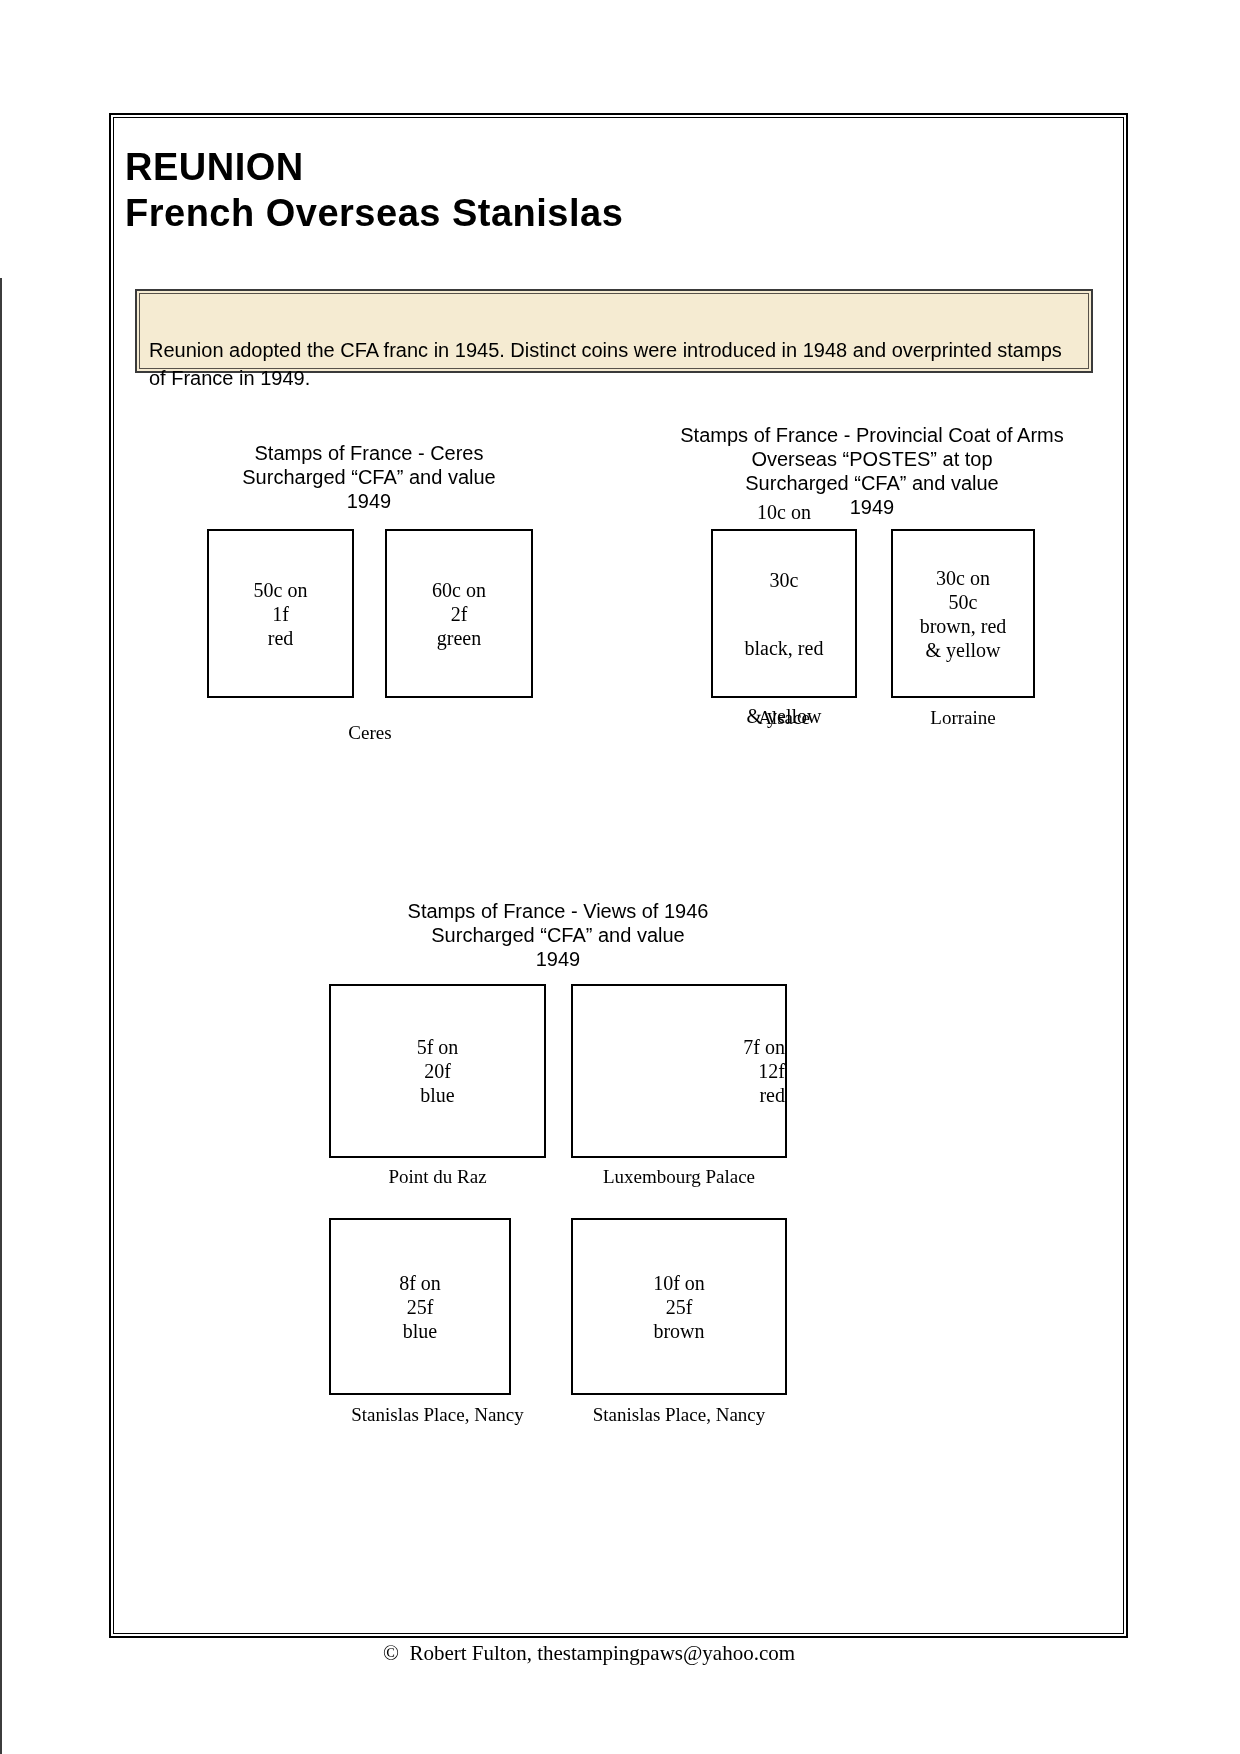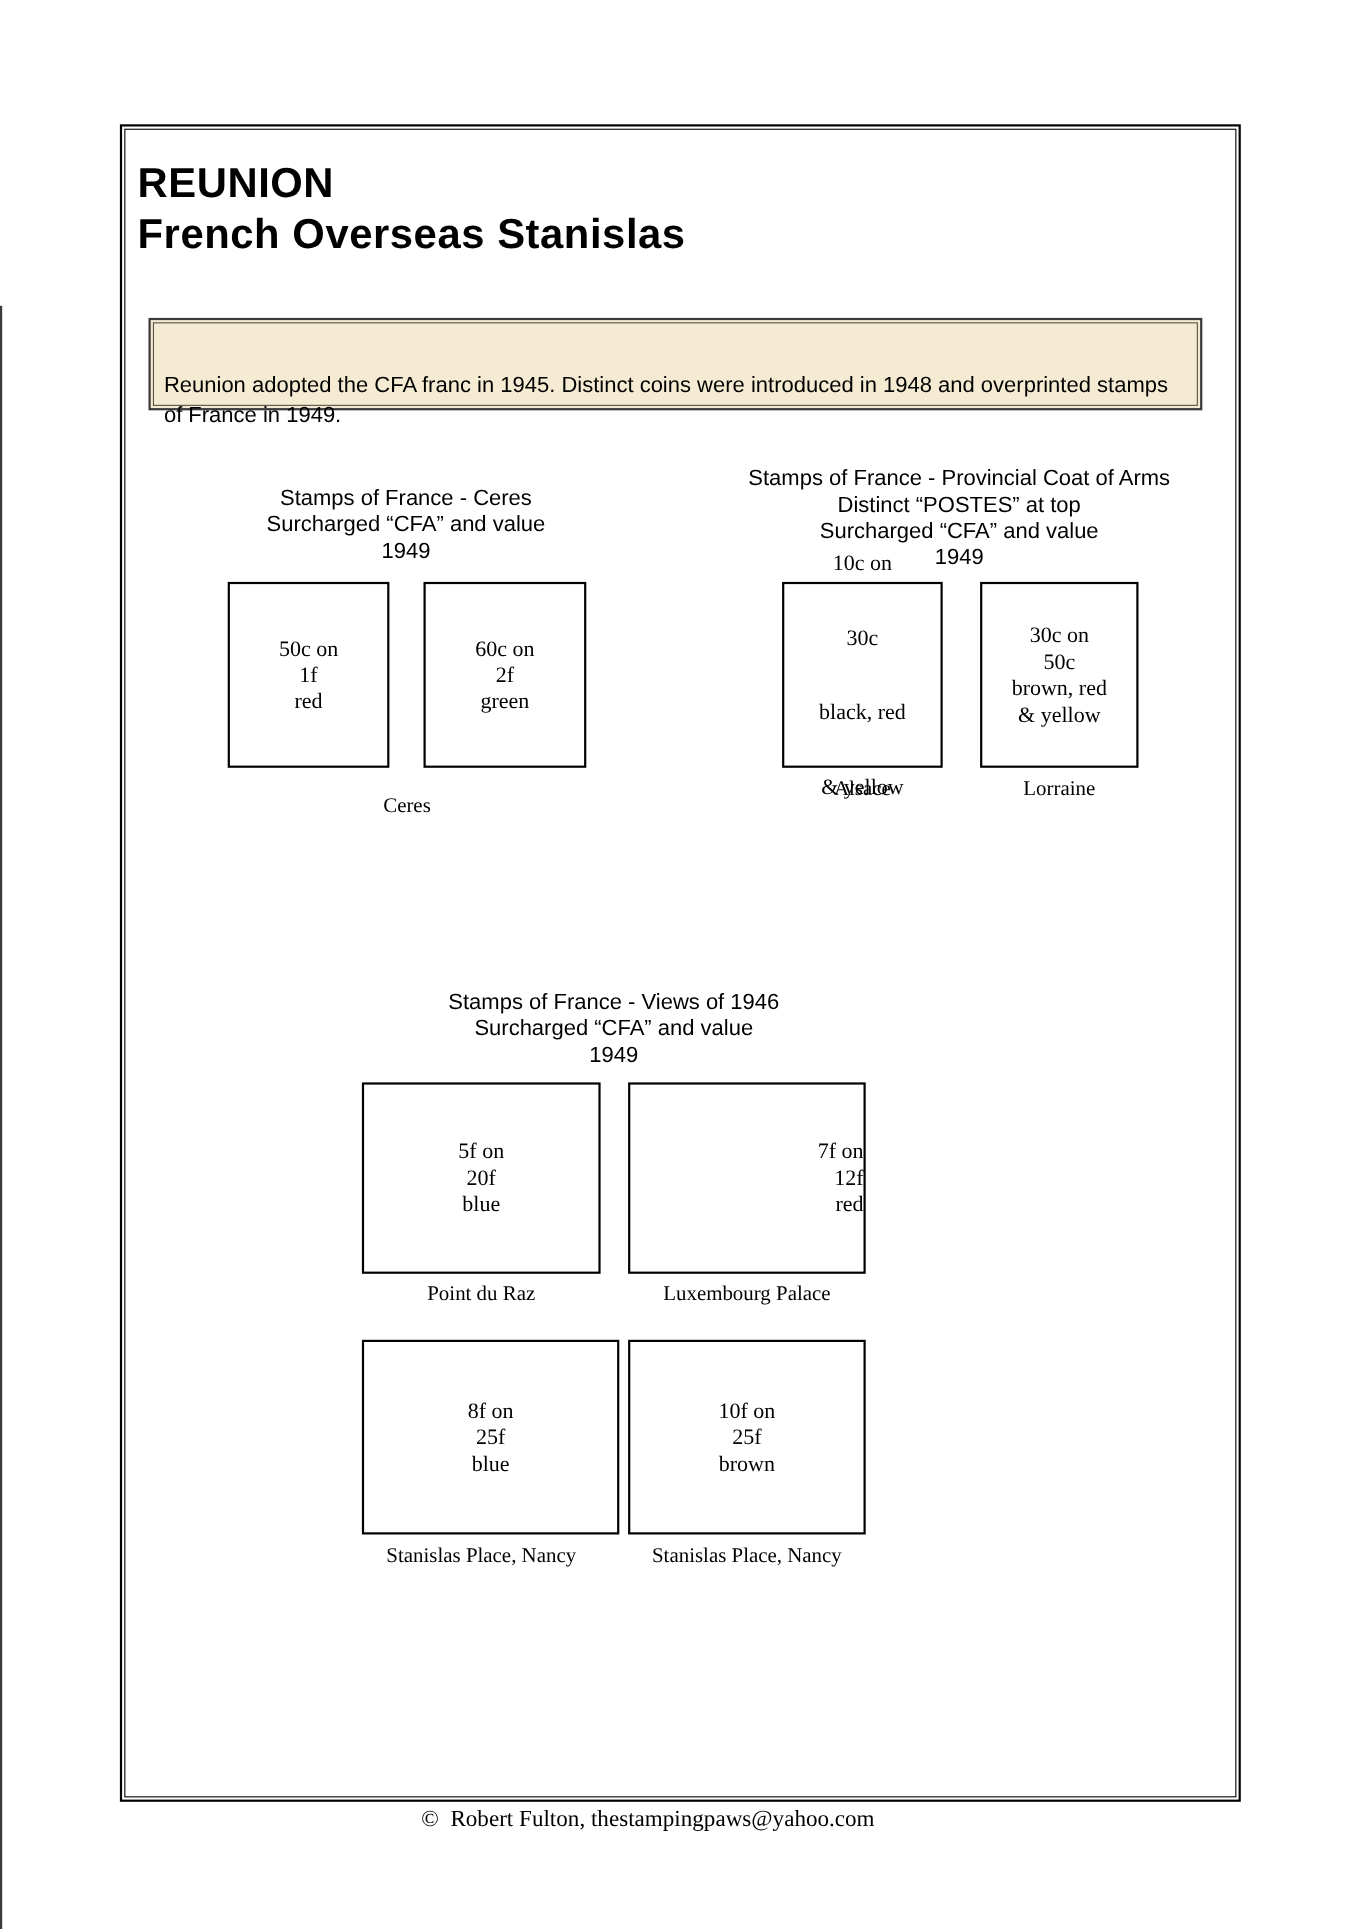--- a/index.html
+++ b/index.html
@@ -24,21 +24,21 @@
   .h-views{left:388px;top:899px;width:340px;}
   .stamp{position:absolute;border:2px solid #000;box-sizing:border-box;background:#fff;
          display:flex;flex-direction:column;align-items:center;justify-content:center;
          text-align:center;font-family:"Liberation Serif",serif;font-size:20px;line-height:24px;}
   .box-a{left:207px;top:529px;width:147px;height:169px;}
   .box-b{left:385px;top:529px;width:148px;height:169px;}
   .box-c{left:711px;top:529px;width:146px;height:169px;gap:44px;}
   .box-d{left:891px;top:529px;width:144px;height:169px;}
   .box-e{left:329px;top:984px;width:217px;height:174px;}
   .box-f{left:571px;top:984px;width:216px;height:174px;align-items:flex-end;}
-  .box-g{left:329px;top:1218px;width:234px;height:177px;}
+  .box-g{left:329px;top:1218px;width:182px;height:177px;}
   .box-h{left:571px;top:1218px;width:216px;height:177px;}
   .caption{position:absolute;text-align:center;
            font-family:"Liberation Serif",serif;font-size:19px;line-height:24px;}
   .cap-alsace{left:711px;top:706px;width:146px;}
   .cap-lorraine{left:891px;top:706px;width:144px;}
   .cap-ceres{left:207px;top:721px;width:326px;}
   .cap-e{left:329px;top:1165px;width:217px;}
   .cap-f{left:571px;top:1165px;width:216px;}
   .cap-g{left:329px;top:1403px;width:217px;}
   .cap-h{left:571px;top:1403px;width:216px;}
@@ -75,21 +75,21 @@
   </div>
   <div class="stamp box-b">
     <div>60c on</div>
     <div>2f</div>
     <div>green</div>
   </div>
   <div class="caption cap-ceres">Ceres</div>
 
   <div class="heading h-prov">
     <div>Stamps of France - Provincial Coat of Arms</div>
-    <div>Distinct “POSTES” at top</div>
+    <div>Overseas “POSTES” at top</div>
     <div>Surcharged “CFA” and value</div>
     <div>1949</div>
   </div>
   <div class="stamp box-c">
     <div>10c on</div>
     <div>30c</div>
     <div>black, red</div>
     <div>&amp; yellow</div>
   </div>
   <div class="stamp box-d">

